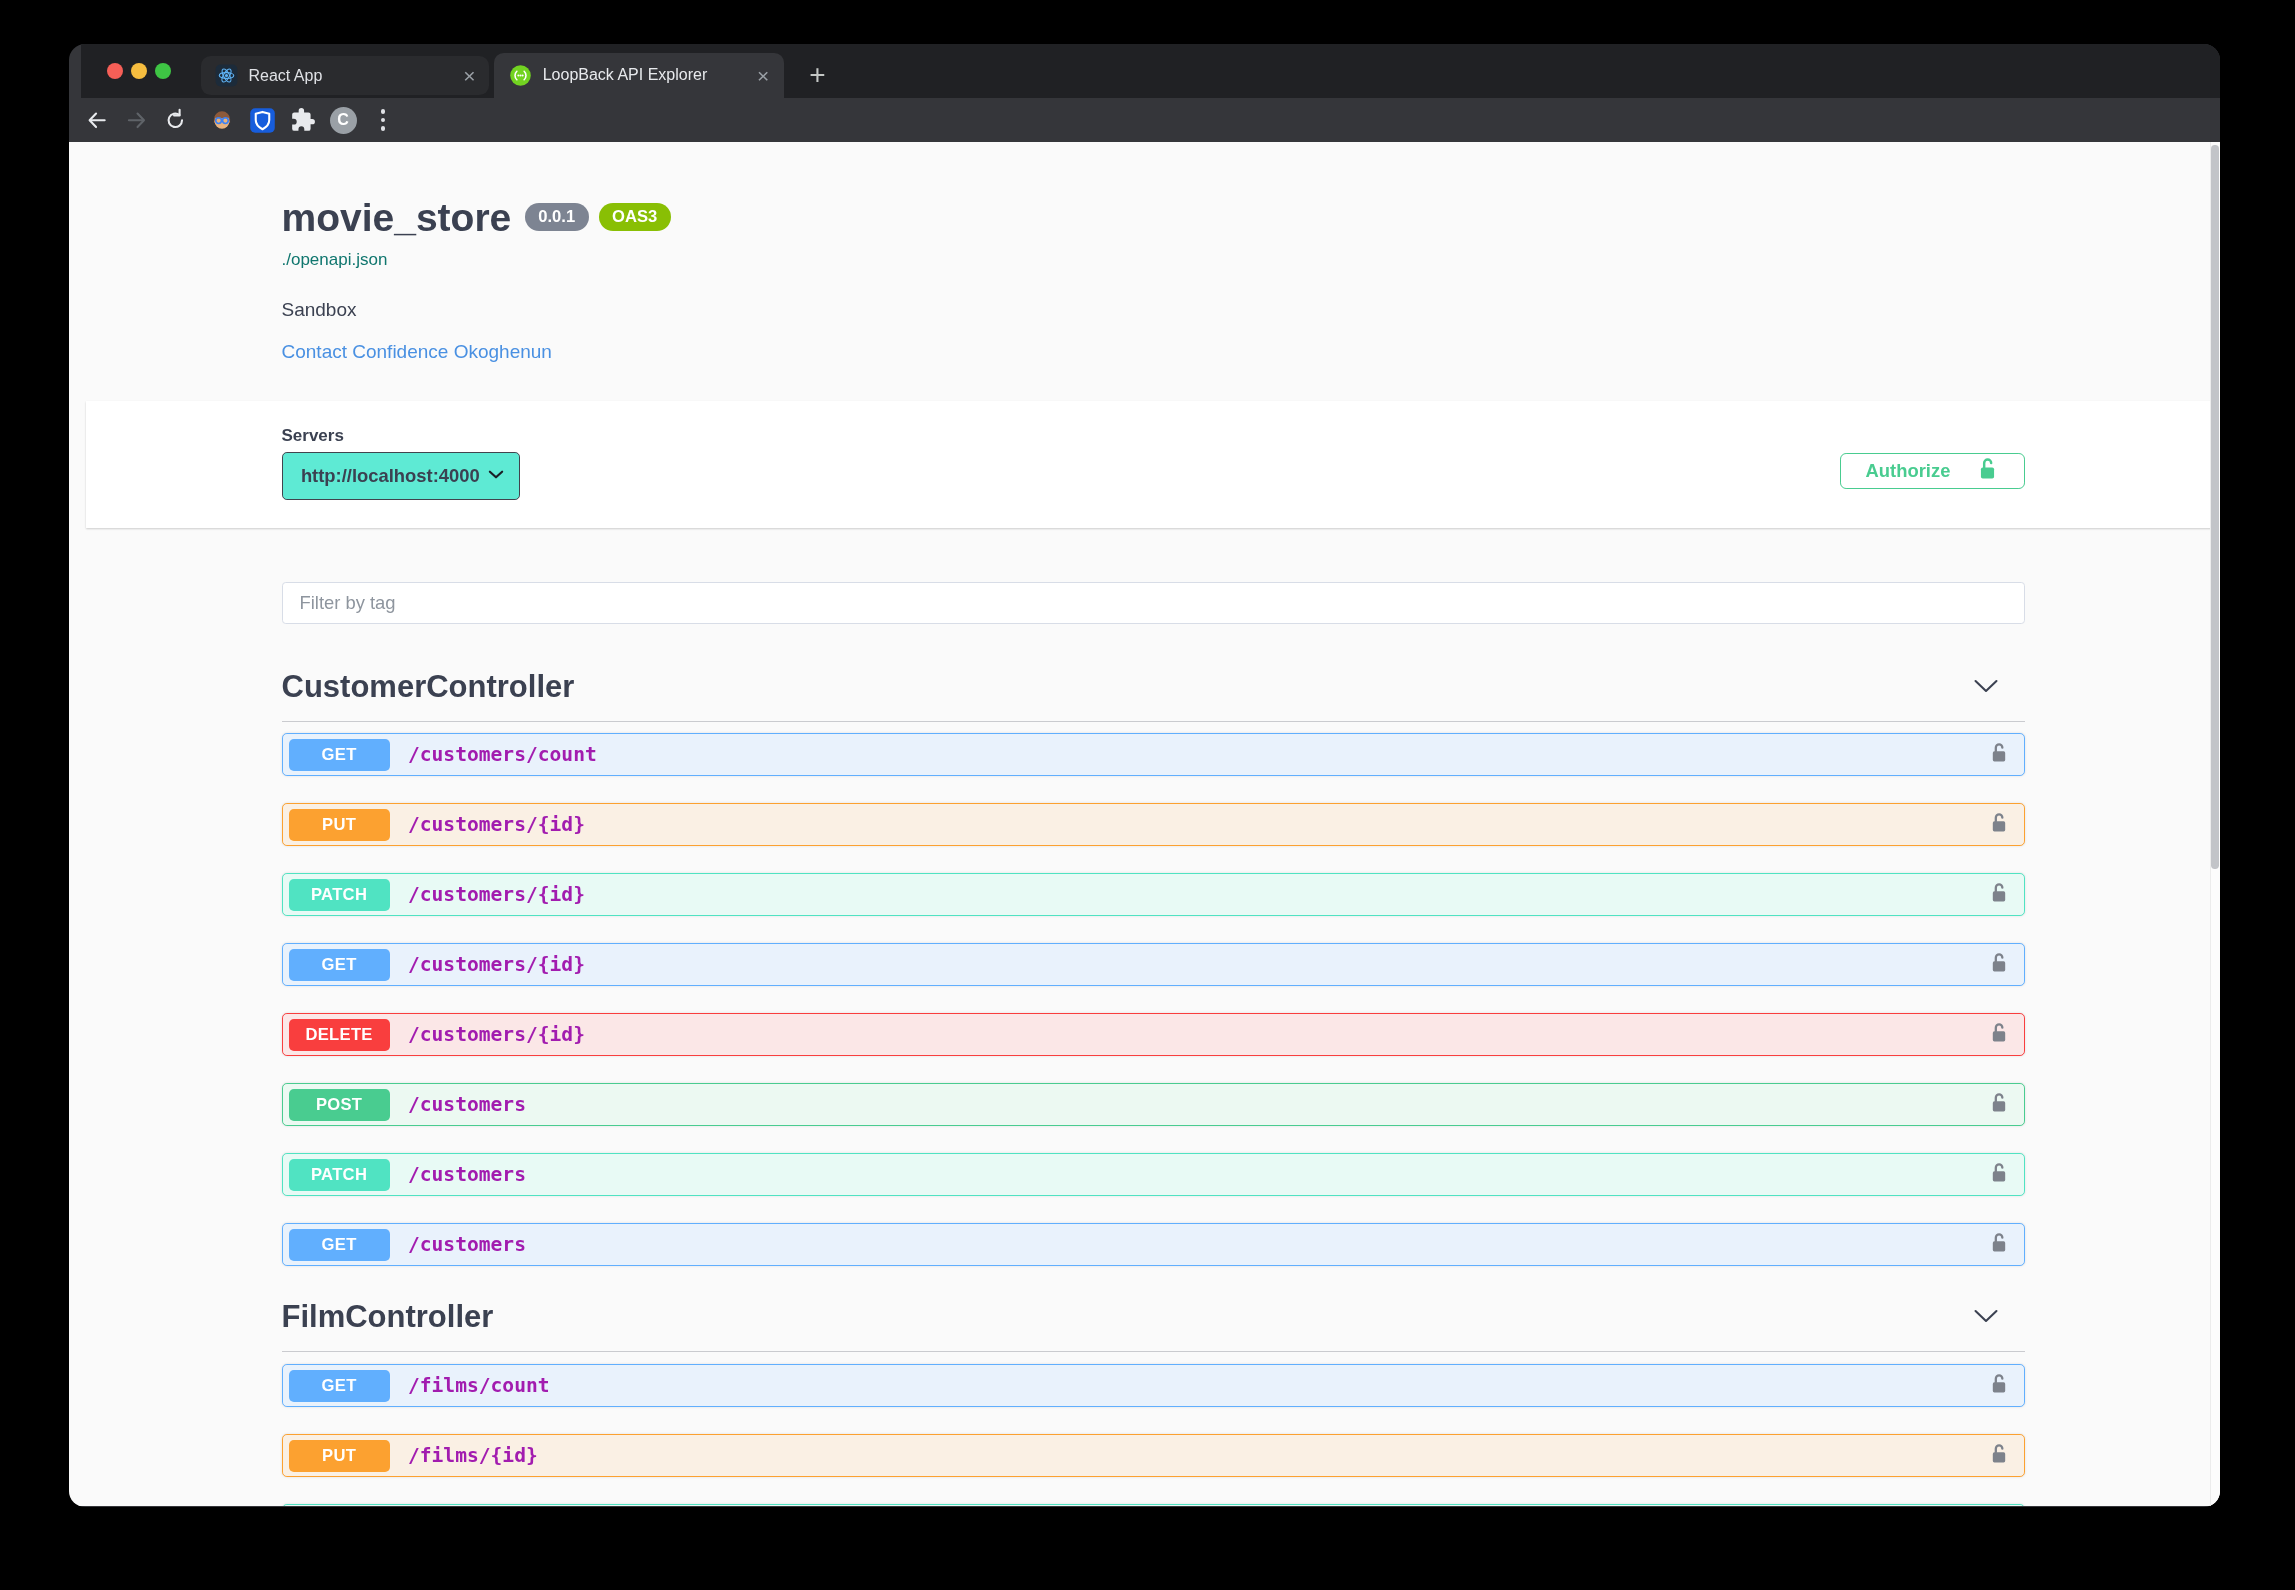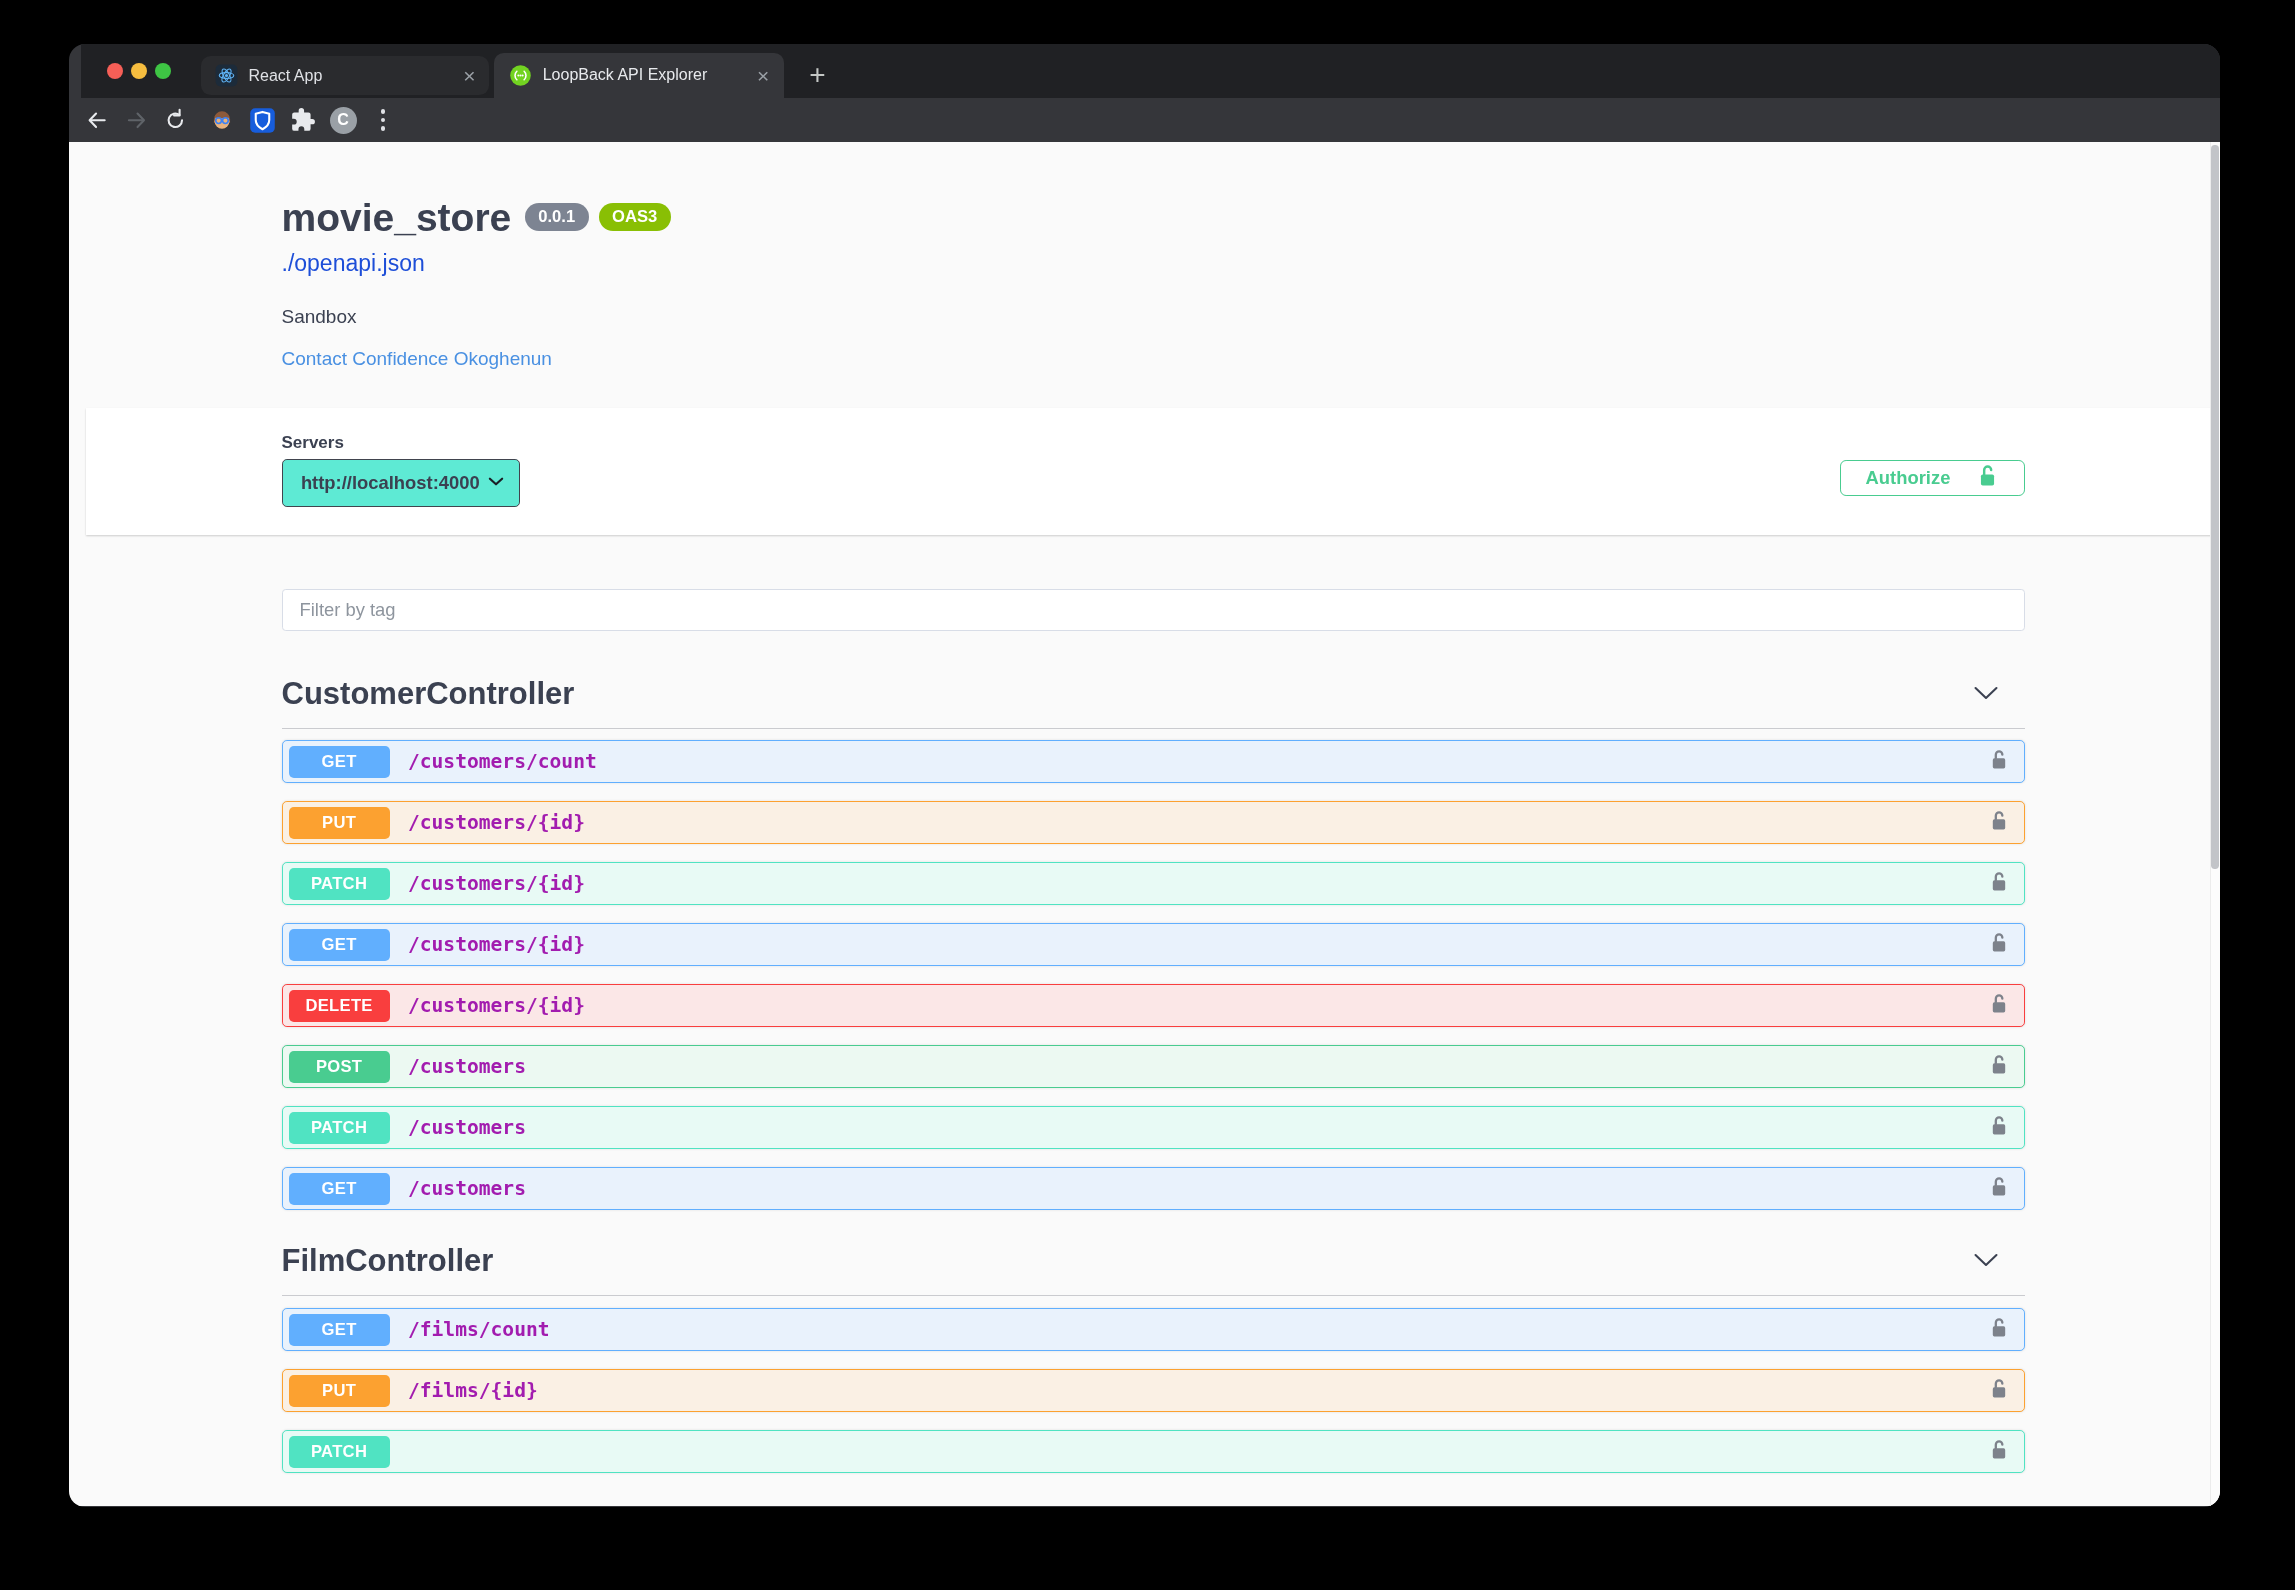--- a/index.html
+++ b/index.html
@@ -46,21 +46,21 @@
   .scroll-thumb { position:absolute; right:1.2px; top:2.5px; width:7.4px; height:724px; border-radius:3.7px; background:#c2c4c8; }
   .pagecol { width:1743px; margin:0 auto; }
 
   .info { padding:56px 0 38px; background:#fafafa; }
   .titlerow { display:flex; align-items:flex-start; }
   h1.apititle { font-size:39px; font-weight:bold; color:#3b4151; line-height:1.05; }
   .badges { display:flex; gap:9.8px; margin:4.9px 0 0 13.5px; }
   .badge { color:#fff; font-size:16.6px; font-weight:bold; padding:4.3px 13.5px; border-radius:24.6px; line-height:1.2; }
   .badge.version { background:#7d8492; }
   .badge.oas { background:#89bf04; }
-  a.speclink { display:inline-block; margin-top:11px; font-size:23px; color:#1d4ed8; text-decoration:none; }
+  a.speclink { display:inline-block; margin-top:11px; font-size:17px; color:#0f766e; text-decoration:none; }
   .apidesc { margin-top:29.5px; font-size:19px; color:#3b4151; }
   a.contact { display:inline-block; margin-top:19.6px; font-size:19px; color:#4990e2; text-decoration:none; }
 
   .scheme { background:#fff; box-shadow:0 0.6px 1.8px rgba(0,0,0,.18); padding:24.6px 0 28px; }
   .scheme .pagecol { display:flex; align-items:flex-end; justify-content:space-between; }
   .servers-label { font-size:17px; font-weight:bold; color:#3b4151; margin-bottom:6.1px; }
   .server-select { width:238px; height:48px; border:1.8px solid #41444e; border-radius:4.9px; background:#5eead4;
     display:flex; align-items:center; padding:0 14.7px 0 18.4px; }
   .server-select .val { font-size:18.4px; font-weight:bold; color:#3b4151; flex:1; }
   .auth-btn { width:185px; height:36px; border:1.8px solid #49cc90; border-radius:6.1px; background:#fff;
@@ -74,21 +74,21 @@
 
   .sect-head { margin-top:45px; display:flex; align-items:center; justify-content:space-between;
     padding-bottom:16px; border-bottom:0.6px solid rgba(59,65,81,.25); }
   .sect-head + .rows { padding-top:11.7px; }
   .sect-title { font-size:31px; font-weight:bold; color:#3b4151; }
   .sect-head .chev { margin-right:26px; }
   .sect-head:not(:first-child) {}
   .sect { }
   .sect + .sect .sect-head { margin-top:33px; }
 
-  .opblock { height:43px; border:1.2px solid; border-radius:4.9px; margin-bottom:18px;
+  .opblock { height:43px; border:1.2px solid; border-radius:4.9px; margin-bottom:27px;
     display:flex; align-items:center; padding:0 13.5px 0 6.1px; box-shadow:0 0 2.5px rgba(0,0,0,.12); background:#fff; }
   .method { min-width:101px; height:32px; border-radius:4.9px; color:#fff; font-size:16.6px; font-weight:bold;
     display:flex; align-items:center; justify-content:center; letter-spacing:0.3px; padding:0 11px; }
   .path { margin-left:18.4px; font-family:"DejaVu Sans Mono", monospace; font-weight:bold; font-size:19.6px; color:#a21caf; }
   .opblock .lock { margin-left:auto; }
 
   .m-get    { background:#e9f2fc; border-color:#61affe; }
   .m-get    .method { background:#61affe; }
   .m-put    { background:#faf0e4; border-color:#fca130; }
   .m-put    .method { background:#fca130; }

